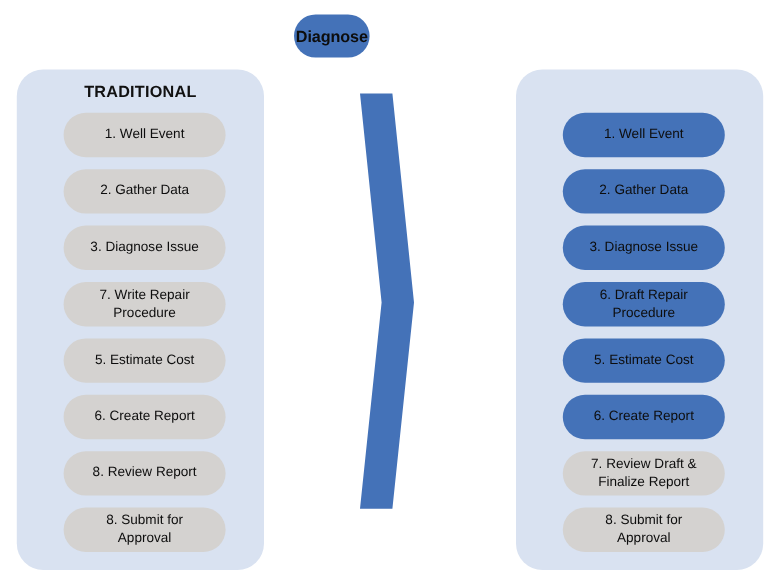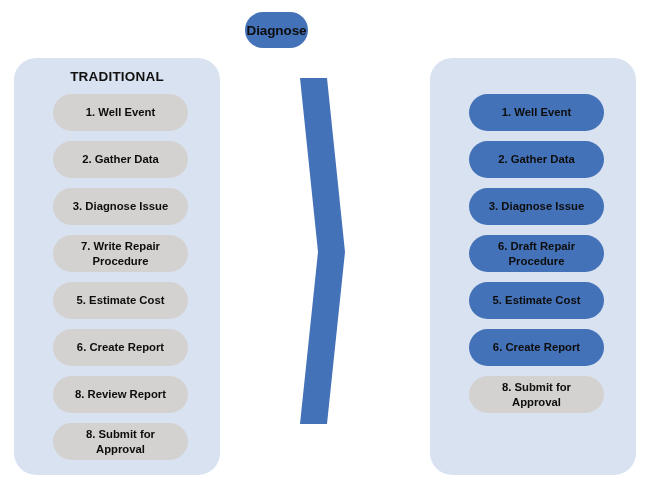--- a/index.html
+++ b/index.html
@@ -87,21 +87,21 @@
   }
 
   .step-pill {
     height: 37px;
     border-radius: 19px;
     display: flex;
     align-items: center;
     justify-content: center;
     text-align: center;
     font-size: 11.3px;
-    font-weight: bold;
+    font-weight: normal;
     color: #0d0d0d;
     line-height: 1.25;
     padding: 0 8px;
     box-sizing: border-box;
     white-space: pre-line;
   }
   .step-pill.grey { background: #d4d2d0; }
   .step-pill.blue { background: #4472b8; }
 
   
@@ -145,18 +145,20 @@
 
   <div class="panel right">
     <div class="steps">
         <div class="step-pill blue">1. Well Event</div>
         <div class="step-pill blue">2. Gather Data</div>
         <div class="step-pill blue">3. Diagnose Issue</div>
         <div class="step-pill blue">6. Draft Repair
 Procedure</div>
         <div class="step-pill blue">5. Estimate Cost</div>
         <div class="step-pill blue">6. Create Report</div>
+        <div class="step-pill grey">7. Review Draft &amp;
+Finalize Report</div>
         <div class="step-pill grey">8. Submit for
 Approval</div>
       </div>
   </div>
 
 </div>
 
 </body></html>

